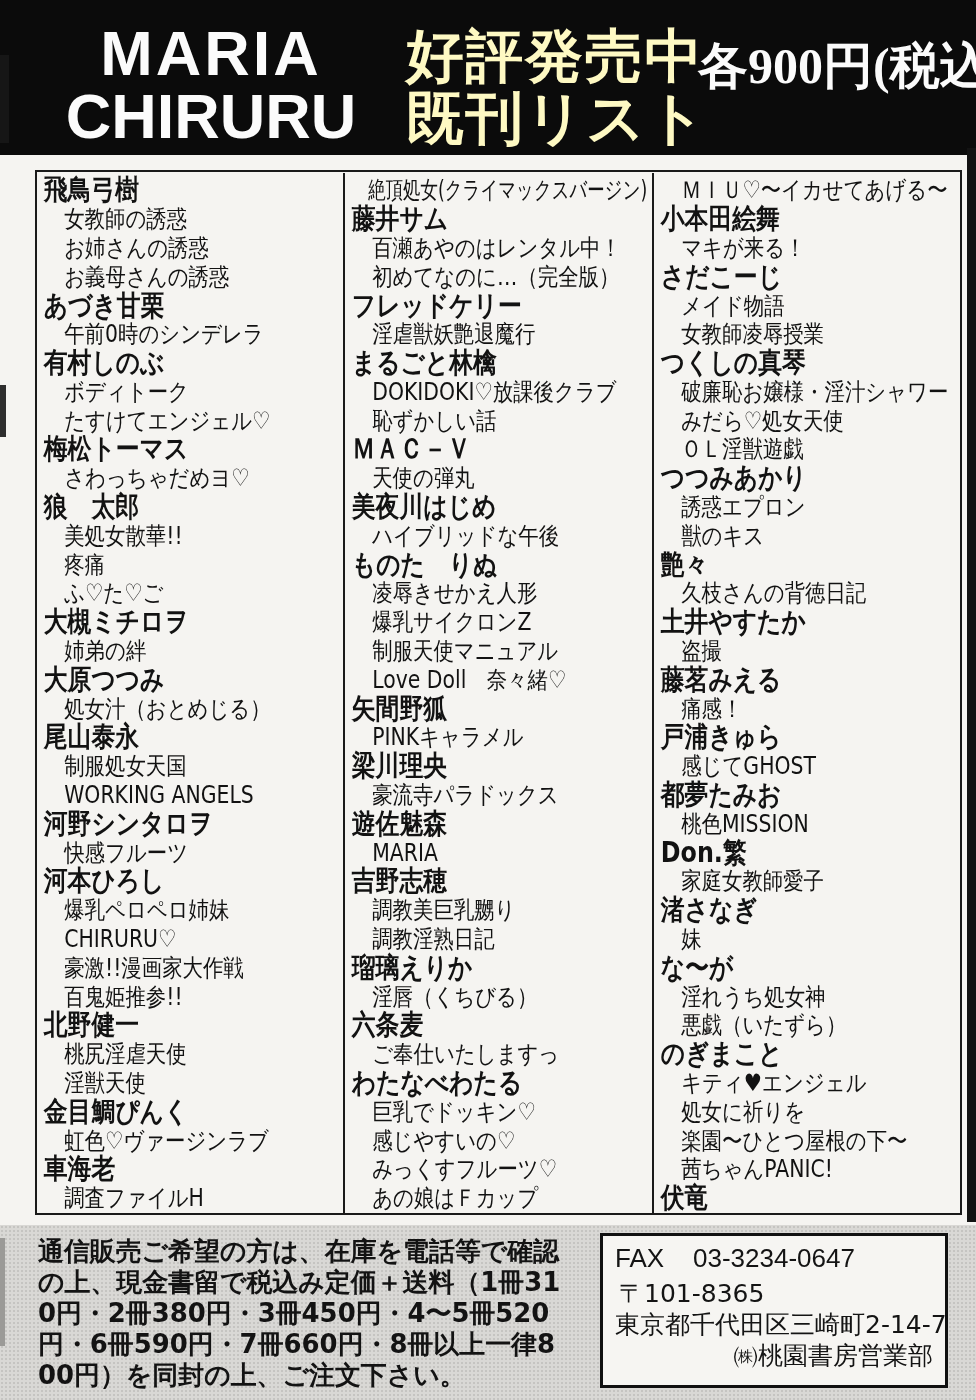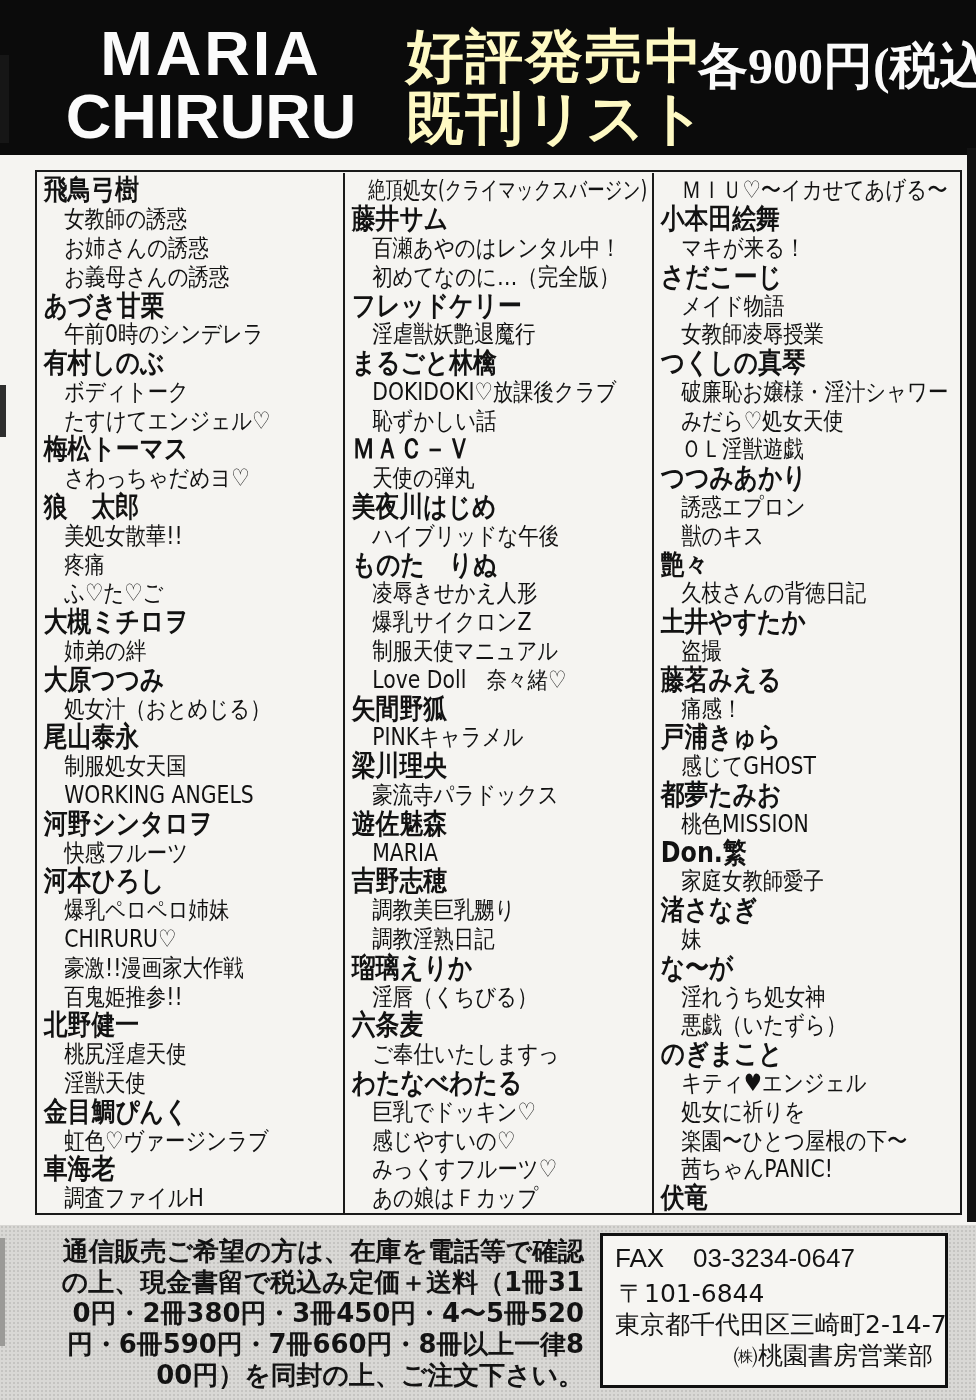--- a/index.html
+++ b/index.html
@@ -31,21 +31,21 @@
   .col { flex:1 1 0; border-left:2px solid #1a1a1a; padding-top:3px; box-sizing:border-box; overflow:hidden; }
   .col:first-child { border-left:none; }
   .row { height:28.8px; line-height:28.8px; white-space:nowrap; transform-origin:0 50%; color:#121212; }
   .author { font-weight:bold; font-size:28px; padding-left:8px; }
   .title  { font-size:24px; padding-left:32px; }
   
   .footer-band { position:absolute; left:0; top:1225px; width:976px; height:175px;
                  background-color:#d9d8d5;
                  background-image:radial-gradient(#c5c4c1 0.8px, rgba(0,0,0,0) 0.8px);
                  background-size:4px 4px; }
-  .notice { position:absolute; left:38px; top:11px; width:548px; font-weight:bold; color:#131313;text-align:right; }
+  .notice { position:absolute; left:38px; top:11px; width:548px; font-weight:bold; color:#131313; }
   .notice-line { font-size:26px; line-height:31px; white-space:nowrap; transform-origin:0 50%; }
   .contact-box { position:absolute; left:600px; top:8px; width:348px; height:155px;
                  background:#f6f5f2; border:3px solid #101010; box-sizing:border-box;
                  padding:7px 12px 0 12px; }
   .contact-line { display:flex; font-size:26px; line-height:31px; white-space:nowrap; transform-origin:0 50%; }
   .contact-label { width:78px; font-family:"Liberation Sans","DejaVu Sans",sans-serif; }
   .contact-num { font-family:"Liberation Sans","DejaVu Sans",sans-serif; }
   .postal { margin-top:5px; font-size:25px; line-height:30px; padding-left:4px; white-space:nowrap; transform-origin:0 50%; }
   .address { font-size:25px; line-height:31px; white-space:nowrap; transform-origin:0 50%; }
   .company { font-size:25px; line-height:31px; text-align:right; white-space:nowrap; transform-origin:100% 50%; }
@@ -190,21 +190,21 @@
         <div class="notice-line" style="transform: scaleX(0.99635);">の上、現金書留で税込み定価＋送料（1冊31</div>
         <div class="notice-line" style="transform: scaleX(0.99635);">0円・2冊380円・3冊450円・4〜5冊520</div>
         <div class="notice-line" style="transform: scaleX(0.99635);">円・6冊590円・7冊660円・8冊以上一律8</div>
         <div class="notice-line" style="transform: scaleX(0.99635);">00円）を同封の上、ご注文下さい。</div>
       </div>
     <div class="contact-box">
       <div class="contact-line">
         <span class="contact-label">FAX</span>
         <span class="contact-num">03-3234-0647</span>
       </div>
-      <div class="postal">〒101-6844</div>
+      <div class="postal">〒101-8365</div>
       <div class="address fitw">東京都千代田区三崎町2-14-7</div>
       <div class="company">㈱桃園書房営業部</div>
     </div>
   </div>
 
   <div class="scan-right"></div>
   <div class="scan-left1"></div>
   <div class="scan-left2"></div>
   <div class="scan-left3"></div>
 

